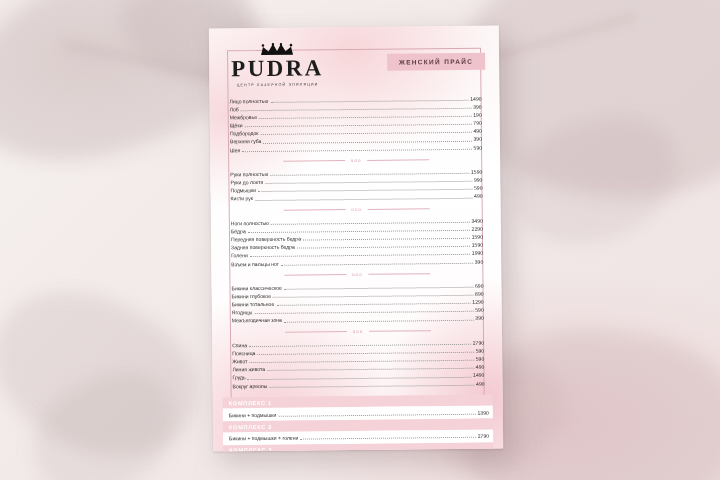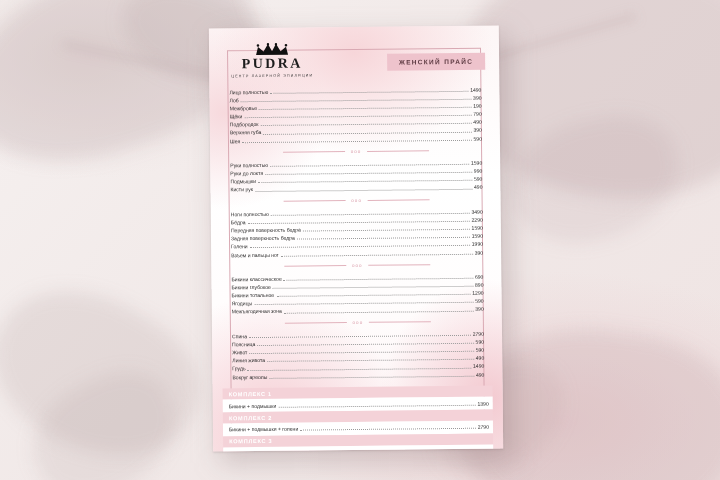--- a/index.html
+++ b/index.html
@@ -67,21 +67,21 @@
     position:absolute; left:10px; top:9px; right:10px; bottom:8px;
     display:flex; flex-direction:column;
   }
 
   
   #header { display:flex; align-items:flex-start; justify-content:space-between; padding: 6px 4px 0 6px; }
   #brand { text-align:center; padding-left:6px; }
   .crown { width:34px; height:13px; margin: 0 auto 1px; display:block; }
   #brand-name {
     font-family: "Liberation Serif", serif;
-    font-size: 14px; letter-spacing: 2.4px; color:#1d1d1d; line-height:1;
+    font-size: 23px; letter-spacing: 2.4px; color:#1d1d1d; line-height:1;
     font-weight:700;
   }
   #brand-sub {
     font-size: 3.6px; letter-spacing: 1.2px; color:#333; margin-top:3px;
     text-transform: uppercase;
   }
   #price-tag {
     margin-top:12px;
     background:#eec3cc; color:#5d3a42;
     font-size:6.5px; letter-spacing:1.3px; font-weight:700;

